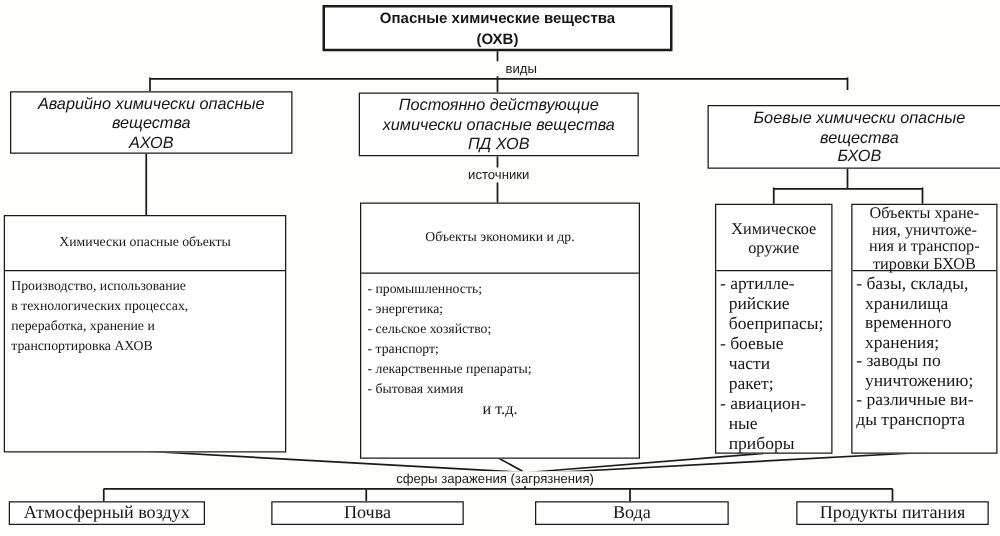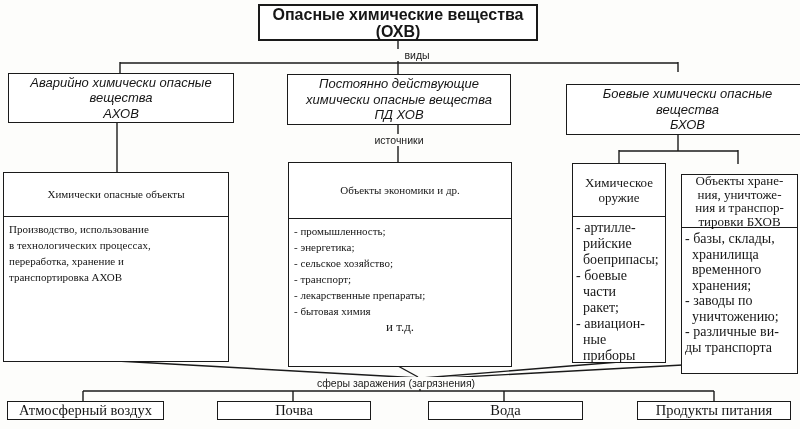--- a/index.html
+++ b/index.html
@@ -11,21 +11,21 @@
   .box{
     position:absolute;box-sizing:border-box;background:#fff;
     border:1.7px solid #1a1a1a;color:#161616;
   }
   .flexc{display:flex;align-items:center;justify-content:center;text-align:center;}
   .pre{white-space:pre-line;}
   .prew{white-space:pre-wrap;}
   .top-box{
     border-width:2.4px;
     font-family:"Liberation Sans",sans-serif;font-weight:bold;
-    font-size:16px;line-height:17px;
+    font-size:12px;line-height:17px;
   }
   .branch{
     font-family:"Liberation Sans",sans-serif;font-style:italic;
     font-size:13px;line-height:15.5px;border-width:1.6px;
   }
   .colbox{border-width:1.9px;}
   .colbox .hdr{
     box-sizing:border-box;border-bottom:1.7px solid #1a1a1a;
     font-size:11px;line-height:15px;
     display:flex;align-items:center;justify-content:center;text-align:center;
@@ -116,21 +116,21 @@
   рийские
   боеприпасы;
 - боевые
   части
   ракет;
 - авиацион-
   ные
   приборы</div>
   </div>
 
-  <div class="box colbox narrow" style="left:681px;top:163px;width:117px;height:200px;margin-top:11px;">
+  <div class="box colbox narrow" style="left:681px;top:163px;width:117px;height:200px;">
     <div class="hdr pre" style="height:53px;font-size:13px;line-height:13.5px;">Объекты хране-
 ния, уничтоже-
 ния и транспор-
 тировки БХОВ</div>
     <div class="bdy prew" style="line-height:15.5px;">- базы, склады,
   хранилища
   временного
   хранения;
 - заводы по
   уничтожению;

